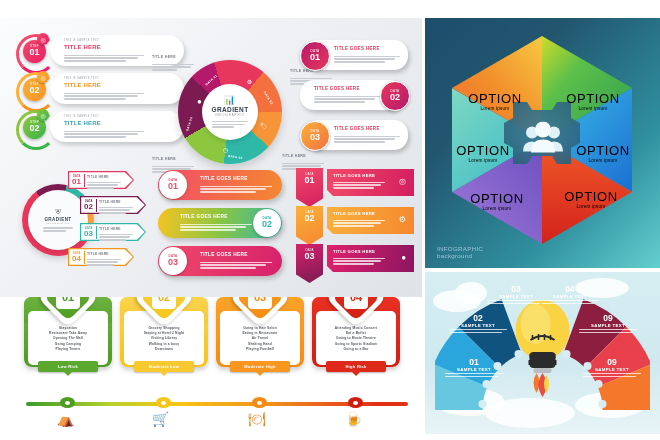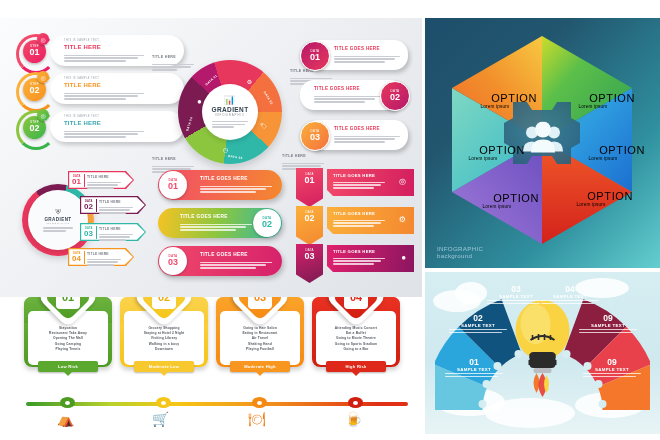--- a/index.html
+++ b/index.html
@@ -123,21 +123,21 @@
   .tagrow .tg-body{position:absolute;left:31px;top:1px;width:87px;height:27px;
     clip-path:polygon(0 0,100% 0,100% 100%,6px 100%,0 calc(100% - 6px));
     box-shadow:2px 3px 4px rgba(0,0,0,.25);}
   .tg-body .t-title{position:absolute;left:6px;top:4px;font-size:4.2px;font-weight:bold;color:#fff;letter-spacing:.3px;}
   .tg-body .t-lines{position:absolute;left:6px;top:11px;width:52px;}
   .tg-body .t-ico{position:absolute;right:8px;top:8px;font-size:8px;color:#fff;}
 
   
   #hexwrap{position:absolute;left:14px;top:14px;width:207px;height:216px;}
   .hex-txt{position:absolute;text-align:center;}
-  .hex-txt .h-o{font-size:11px;letter-spacing:.6px;line-height:1.1;text-align:right;}
+  .hex-txt .h-o{font-size:13px;letter-spacing:.6px;line-height:1.1;}
   .hex-txt .h-s{font-size:4.6px;letter-spacing:.2px;}
   .hex-center-ico{position:absolute;left:50%;top:50%;transform:translate(-50%,-50%);
      font-size:30px;color:#eaf6fa;text-shadow:0 2px 3px rgba(0,0,0,.35);line-height:1;}
   #hex-foot{position:absolute;left:12px;bottom:8px;color:#9cc6d8;font-size:6.2px;line-height:1.25;letter-spacing:.3px;}
 
   
   .rcard{position:absolute;width:88px;}
   .rc-diamond{position:absolute;left:22px;top:0;width:44px;height:44px;
     transform:rotate(45deg);border-radius:9px;background:#fff;
     box-shadow:0 2px 4px rgba(0,0,0,.22);display:flex;align-items:center;justify-content:center;z-index:5;}

